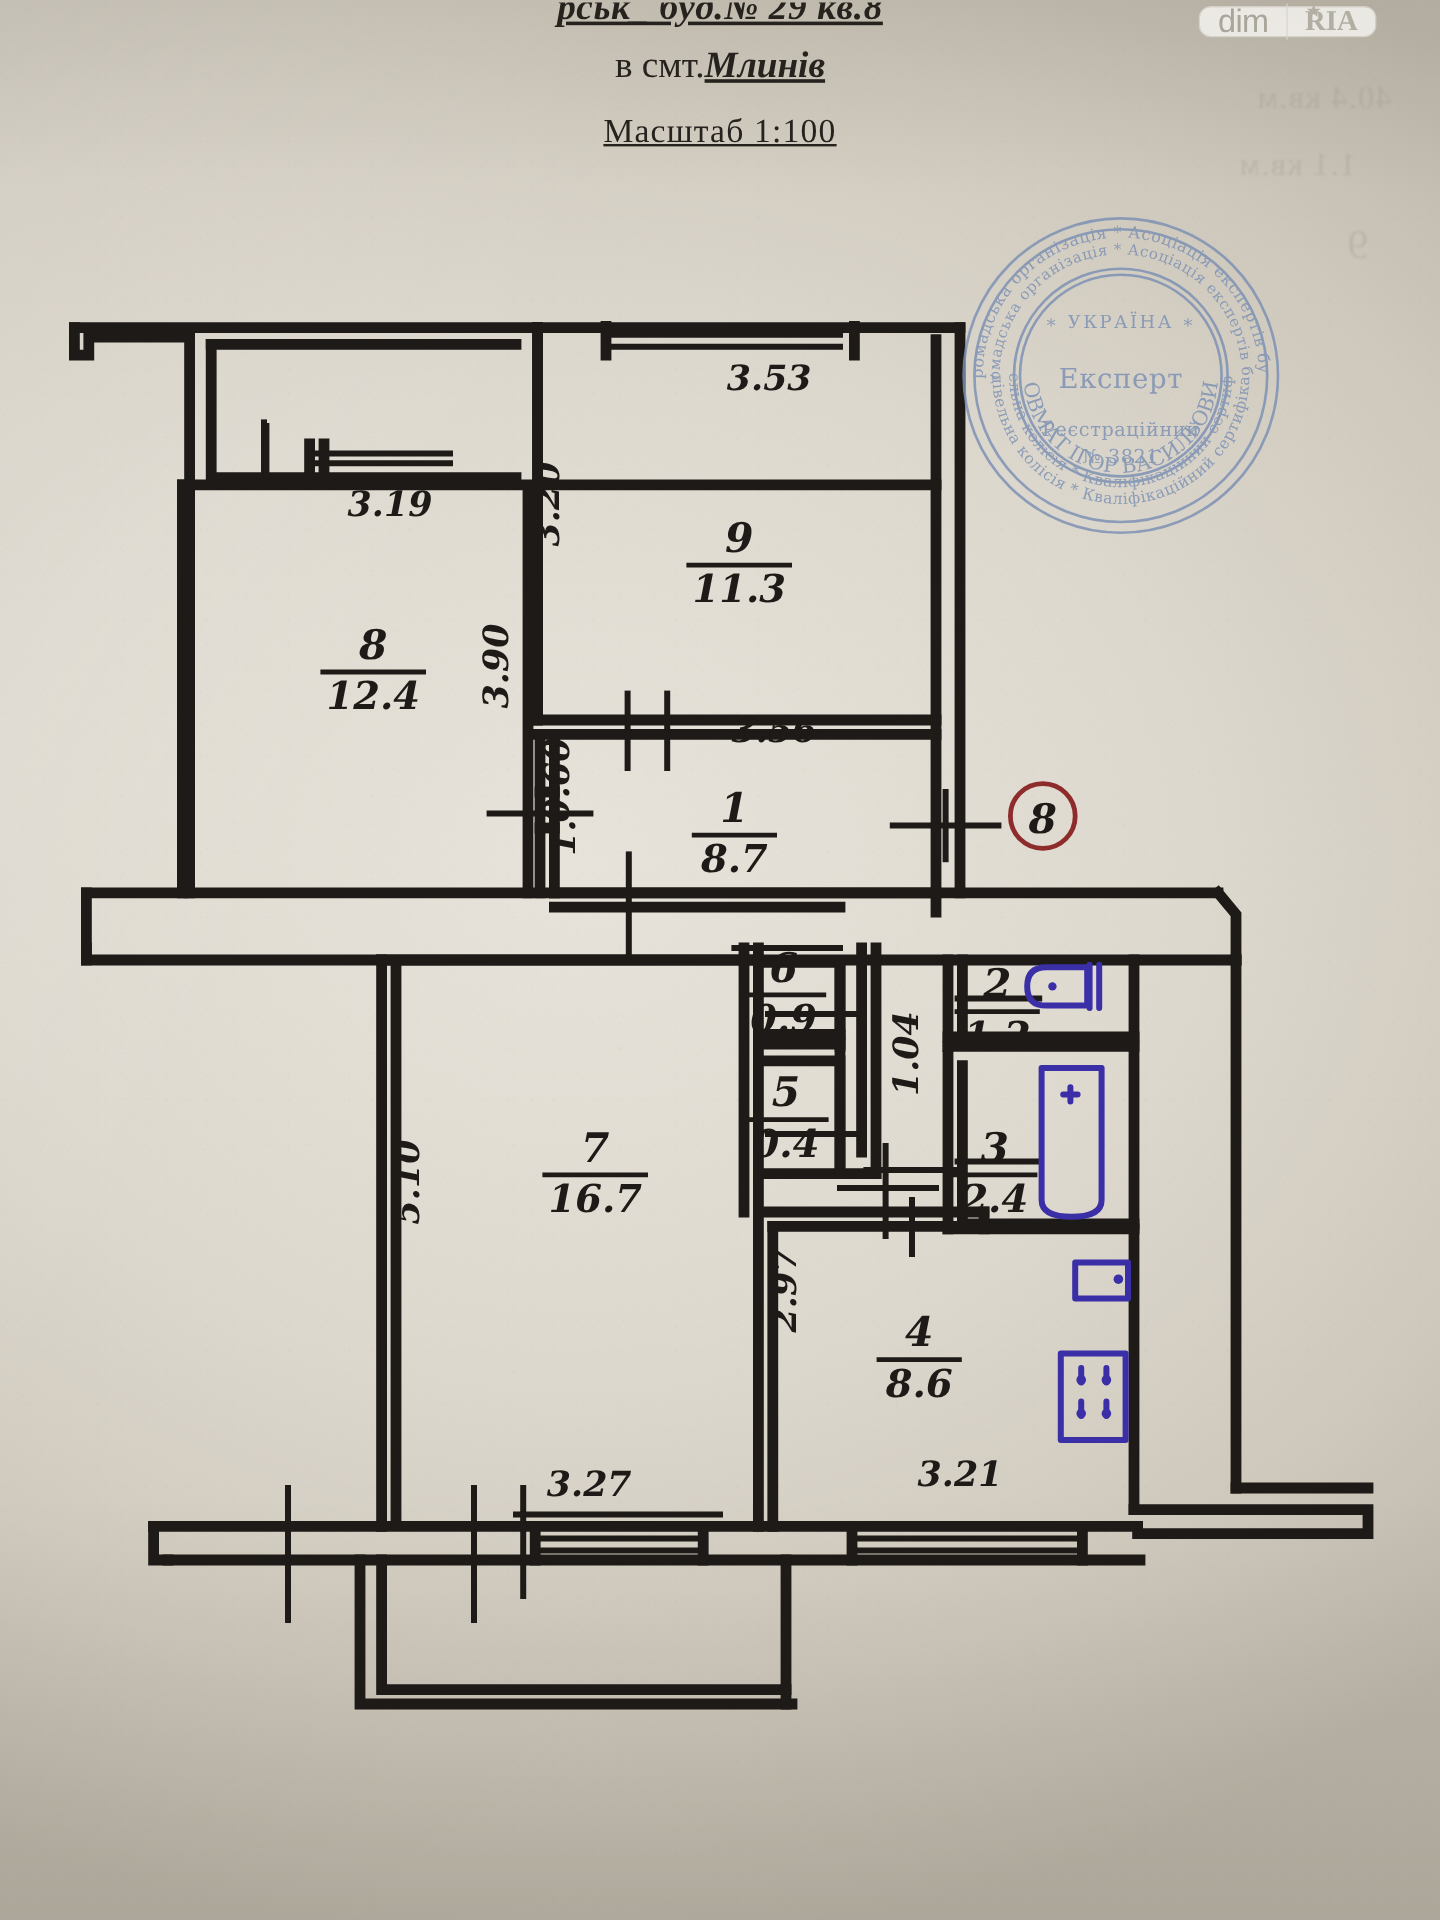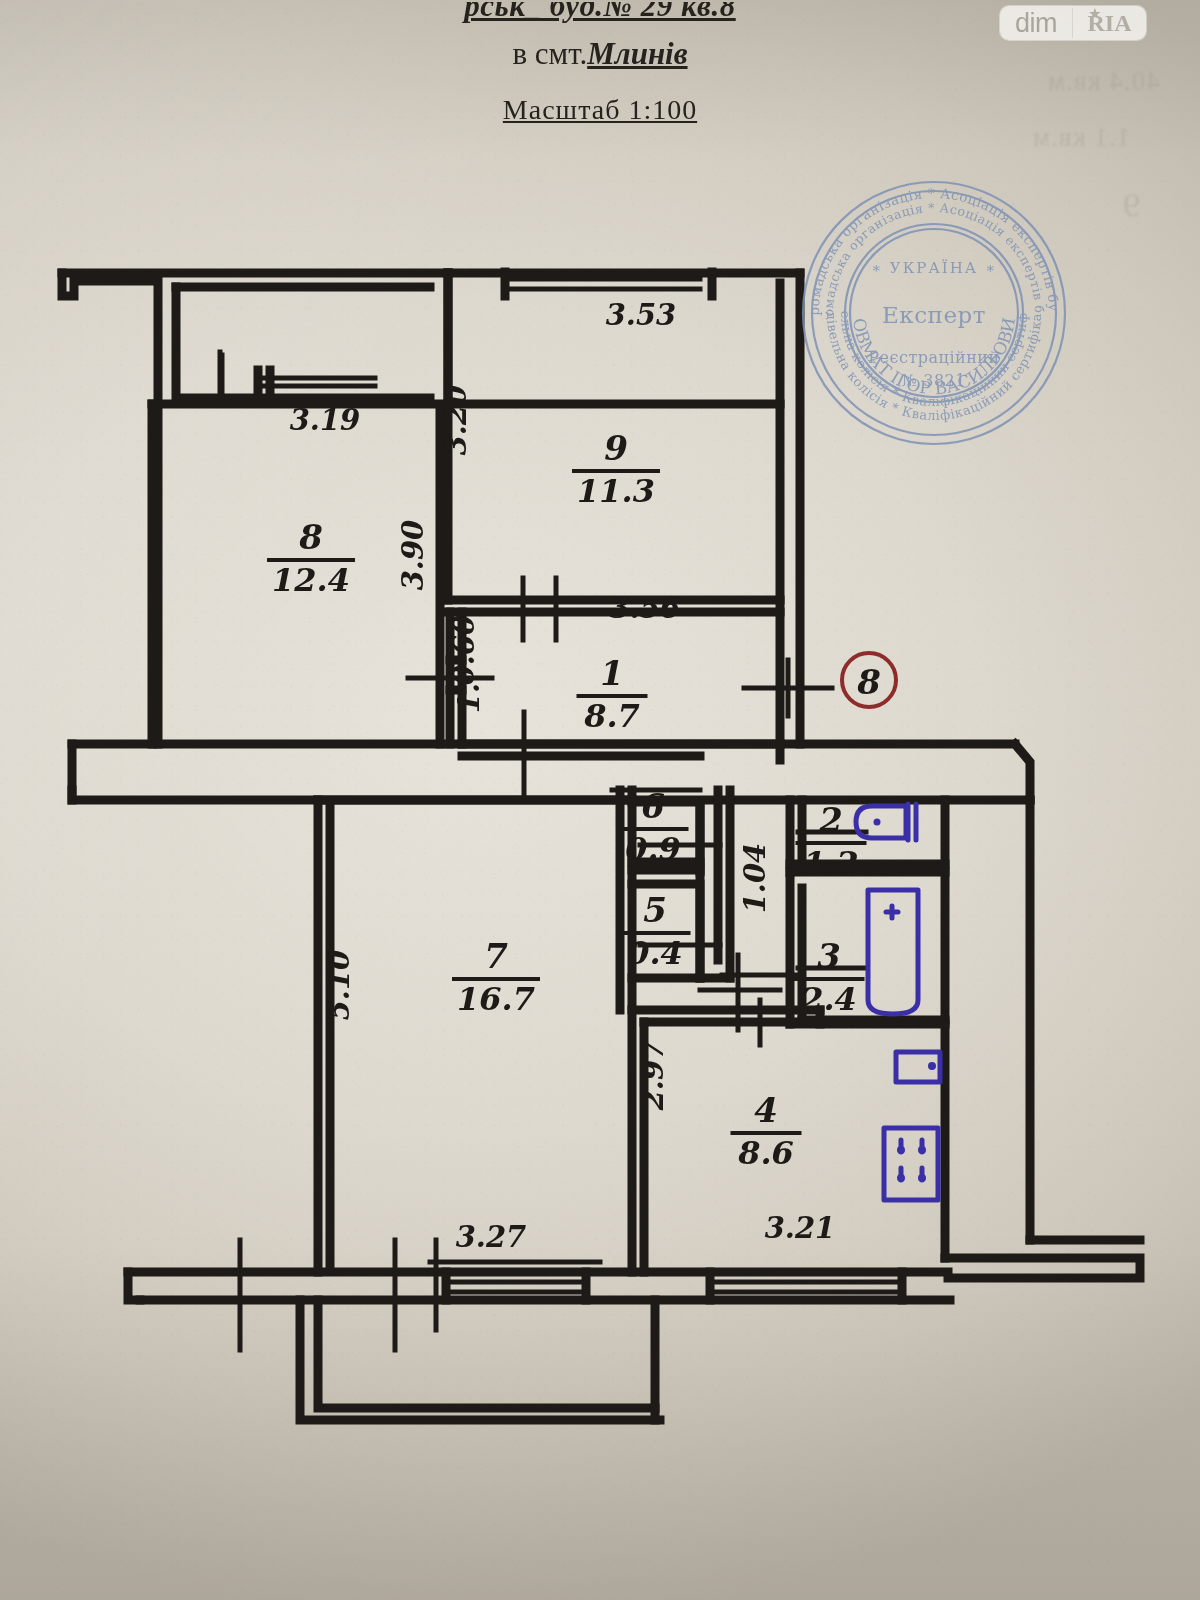--- a/index.html
+++ b/index.html
@@ -47,21 +47,21 @@
 
   
   .ghost{
     position:absolute;right:18px;color:#9a9488;opacity:.30;
     font-size:27px;font-family:"Liberation Serif",serif;white-space:nowrap;
     transform:scaleX(-1);filter:blur(.8px);letter-spacing:1px;
   }
 
   
   #watermark{
-    position:absolute;left:1000px;top:6px;width:146px;height:34px;
+    position:absolute;left:1000px;top:6px;width:146px;height:24px;
     background:rgba(247,246,242,.80);border-radius:9px;
     display:flex;align-items:center;box-shadow:0 0 0 1px rgba(255,255,255,.4);
   }
   #watermark .wm-dim{
     flex:0 0 72px;text-align:center;color:#a9a59b;font-size:27px;
     font-family:"Liberation Sans",sans-serif;letter-spacing:-.5px;
   }
   #watermark .wm-sep{width:1px;height:30px;background:#d8d5cd;}
   #watermark .wm-ria{
     flex:1;text-align:center;color:#b3aea3;font-size:24px;font-weight:700;

